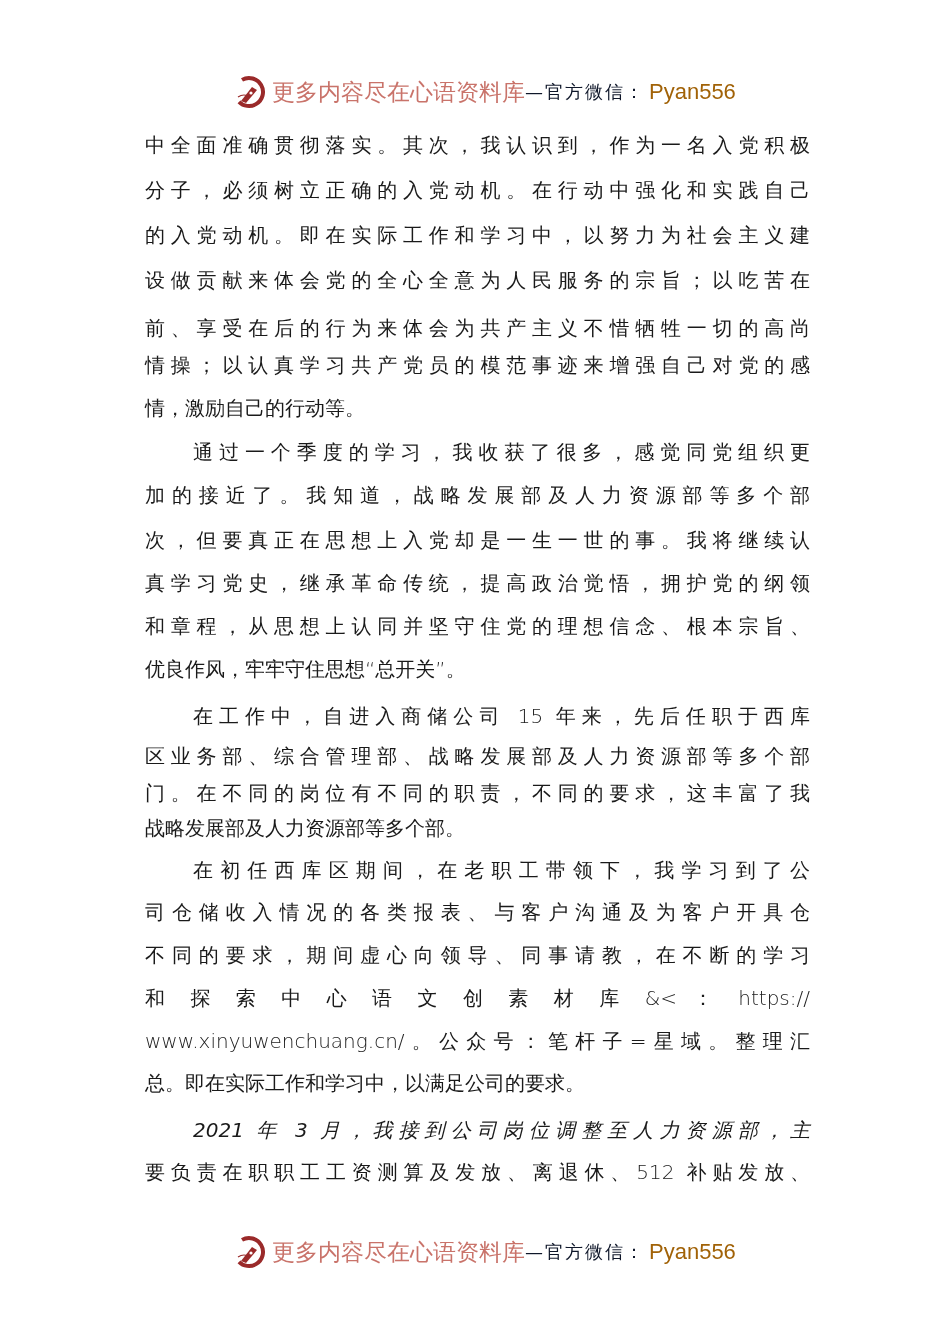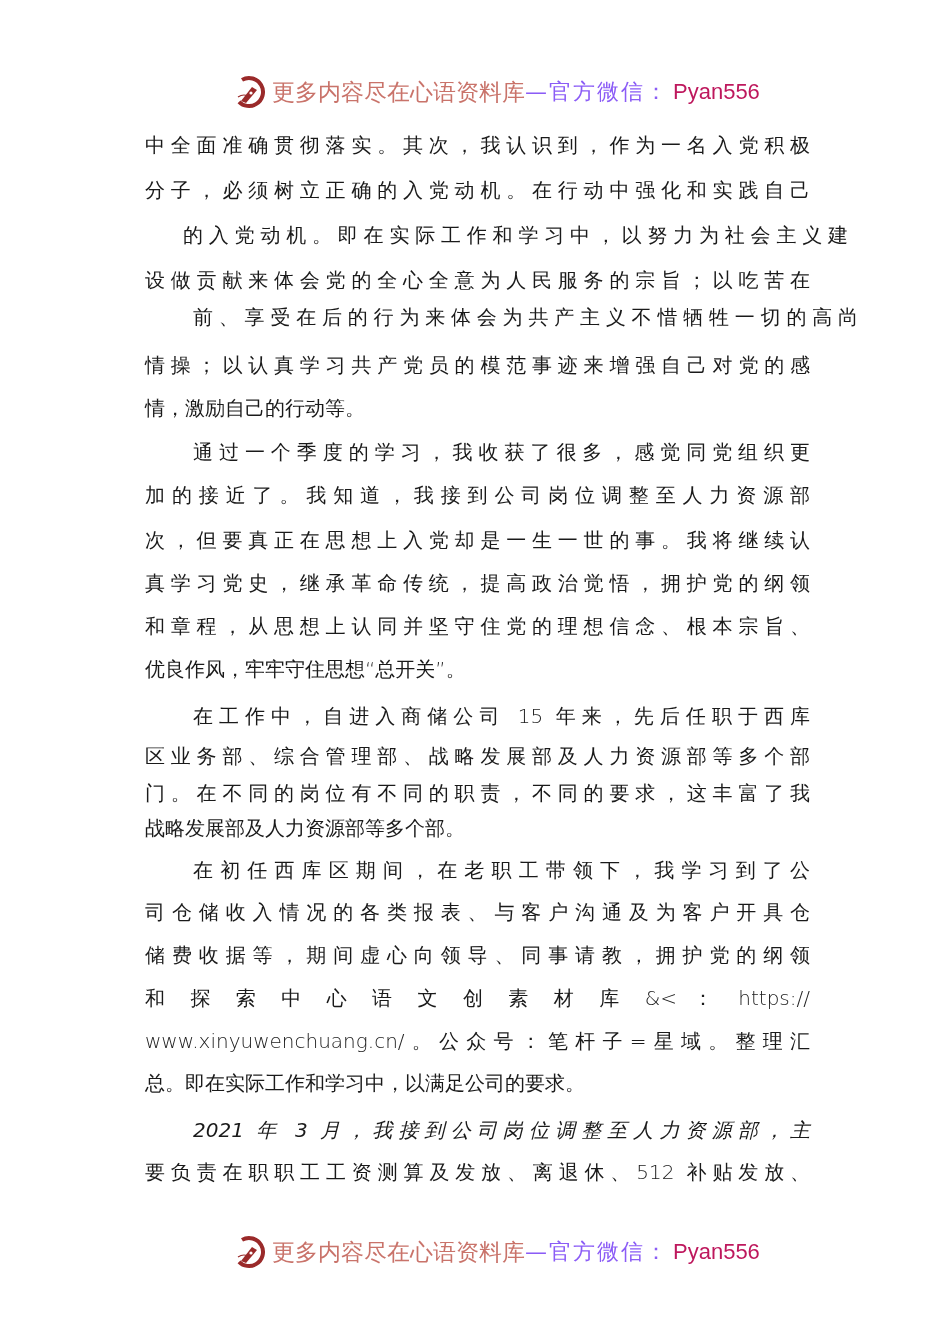--- a/index.html
+++ b/index.html
@@ -3,22 +3,22 @@
 <meta charset="utf-8">
 <style>
   html, body { margin: 0; padding: 0; background: #ffffff; }
   body { width: 950px; height: 1344px; position: relative; overflow: hidden; font-family: "DejaVu Serif", "Liberation Serif", serif; }
   .page { position: absolute; left: 0; top: 0; width: 950px; height: 1344px; background: #fff; }
   .banner { position: absolute; left: 232px; width: 490px; height: 40px; display: flex; align-items: center; text-align: right; }
   .banner.top { top: 72px; }
   .banner.bottom { top: 1232px; }
   .logo { width: 34px; height: 34px; margin-right: 6px; flex: 0 0 34px; }
   .banner-red { color: #c9736a; font-size: 23px; letter-spacing: 0px; font-family: "DejaVu Serif", serif; white-space: nowrap; }
-  .banner-grey { color: #8b5cf6; font-size: 22px; font-family: "DejaVu Sans", sans-serif; white-space: nowrap; letter-spacing: 2px; }
-  .banner-id { color: #be185d; font-size: 22px; font-family: "Liberation Sans", sans-serif; white-space: nowrap; margin-left: 4px; }
+  .banner-grey { color: #0f172a; font-size: 18px; font-family: "DejaVu Sans", sans-serif; white-space: nowrap; letter-spacing: 2px; }
+  .banner-id { color: #a16207; font-size: 22px; font-family: "Liberation Sans", sans-serif; white-space: nowrap; margin-left: 4px; }
   .line { position: absolute; left: 145px; width: 665px; font-size: 20px; color: #1a1a1a; white-space: nowrap; line-height: 28px; text-align: justify; text-align-last: justify; font-family: "DejaVu Sans", sans-serif; font-weight: 300; }
   .line.indent { left: 193px; width: 617px; }
   .line.last { text-align-last: left; }
 </style>
 </head>
 <body>
 
 <div class="page">
 
   <div class="banner top">
@@ -29,38 +29,38 @@
       <circle cx="19" cy="18" r="1.6" fill="#fff"></circle>
     </svg>
     <span class="banner-red">更多内容尽在心语资料库</span>
     <span class="banner-grey">—官方微信：</span>
     <span class="banner-id">Pyan556</span>
   </div>
 
   <div id="body-text">
       <div class="line" style="top: 131px;">中全面准确贯彻落实。其次，我认识到，作为一名入党积极</div>
       <div class="line" style="top: 176px;">分子，必须树立正确的入党动机。在行动中强化和实践自己</div>
-      <div class="line" style="top: 221px; margin-left: 38px;">的入党动机。即在实际工作和学习中，以努力为社会主义建</div>
+      <div class="line" style="top: 221px;">的入党动机。即在实际工作和学习中，以努力为社会主义建</div>
       <div class="line" style="top: 266px;">设做贡献来体会党的全心全意为人民服务的宗旨；以吃苦在</div>
-      <div class="line" style="top: 303px; margin-left: 48px;">前、享受在后的行为来体会为共产主义不惜牺牲一切的高尚</div>
+      <div class="line" style="top: 314px;">前、享受在后的行为来体会为共产主义不惜牺牲一切的高尚</div>
       <div class="line" style="top: 351px;">情操；以认真学习共产党员的模范事迹来增强自己对党的感</div>
       <div class="line last" style="top: 394px;">情，激励自己的行动等。</div>
       <div class="line indent" style="top: 438px;">通过一个季度的学习，我收获了很多，感觉同党组织更</div>
-      <div class="line" style="top: 481px;">加的接近了。我知道，我接到公司岗位调整至人力资源部</div>
+      <div class="line" style="top: 481px;">加的接近了。我知道，战略发展部及人力资源部等多个部</div>
       <div class="line" style="top: 526px;">次，但要真正在思想上入党却是一生一世的事。我将继续认</div>
       <div class="line" style="top: 569px;">真学习党史，继承革命传统，提高政治觉悟，拥护党的纲领</div>
       <div class="line" style="top: 612px;">和章程，从思想上认同并坚守住党的理想信念、根本宗旨、</div>
       <div class="line last" style="top: 655px;">优良作风，牢牢守住思想“总开关”。</div>
       <div class="line indent" style="top: 702px;">在工作中，自进入商储公司 15 年来，先后任职于西库</div>
       <div class="line" style="top: 742px;">区业务部、综合管理部、战略发展部及人力资源部等多个部</div>
       <div class="line" style="top: 779px;">门。在不同的岗位有不同的职责，不同的要求，这丰富了我</div>
       <div class="line last" style="top: 814px;">战略发展部及人力资源部等多个部。</div>
       <div class="line indent" style="top: 856px;">在初任西库区期间，在老职工带领下，我学习到了公</div>
       <div class="line" style="top: 898px;">司仓储收入情况的各类报表、与客户沟通及为客户开具仓</div>
-      <div class="line" style="top: 941px;">储费收据等，期间虚心向领导、同事请教，拥护党的纲领</div>
+      <div class="line" style="top: 941px;">不同的要求，期间虚心向领导、同事请教，在不断的学习</div>
       <div class="line" style="top: 984px;">和 探 索 中 心 语 文 创 素 材 库 &amp;&lt; ： https://</div>
       <div class="line" style="top: 1027px;">www.xinyuwenchuang.cn/。公众号：笔杆子=星域。整理汇</div>
       <div class="line last" style="top: 1069px;">总。即在实际工作和学习中，以满足公司的要求。</div>
       <div class="line indent" style="top: 1116px; font-style: italic;">2021 年 3 月，我接到公司岗位调整至人力资源部，主</div>
       <div class="line" style="top: 1158px;">要负责在职职工工资测算及发放、离退休、512 补贴发放、</div>
     </div>
 
   <div class="banner bottom">
     <svg class="logo" viewBox="0 0 34 34">
       <circle cx="17" cy="17" r="14" fill="none" stroke="#9a2a2a" stroke-width="4" stroke-dasharray="62 26" transform="rotate(-120 17 17)"></circle>

